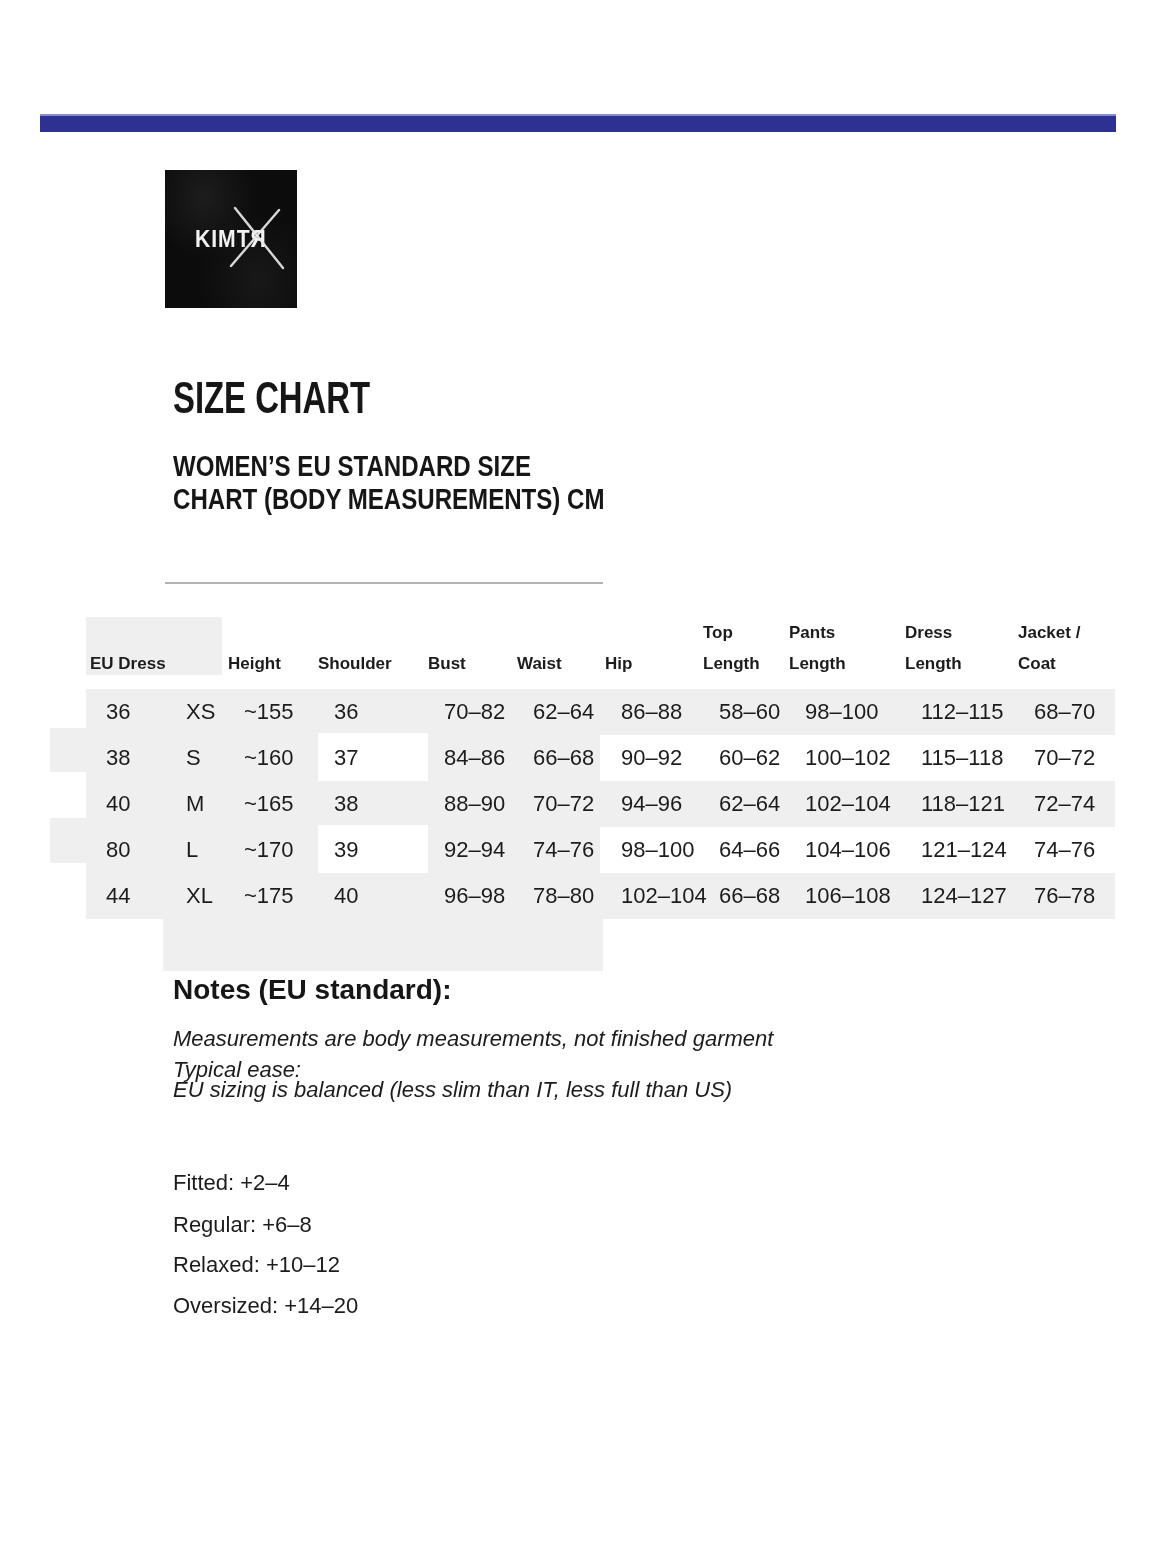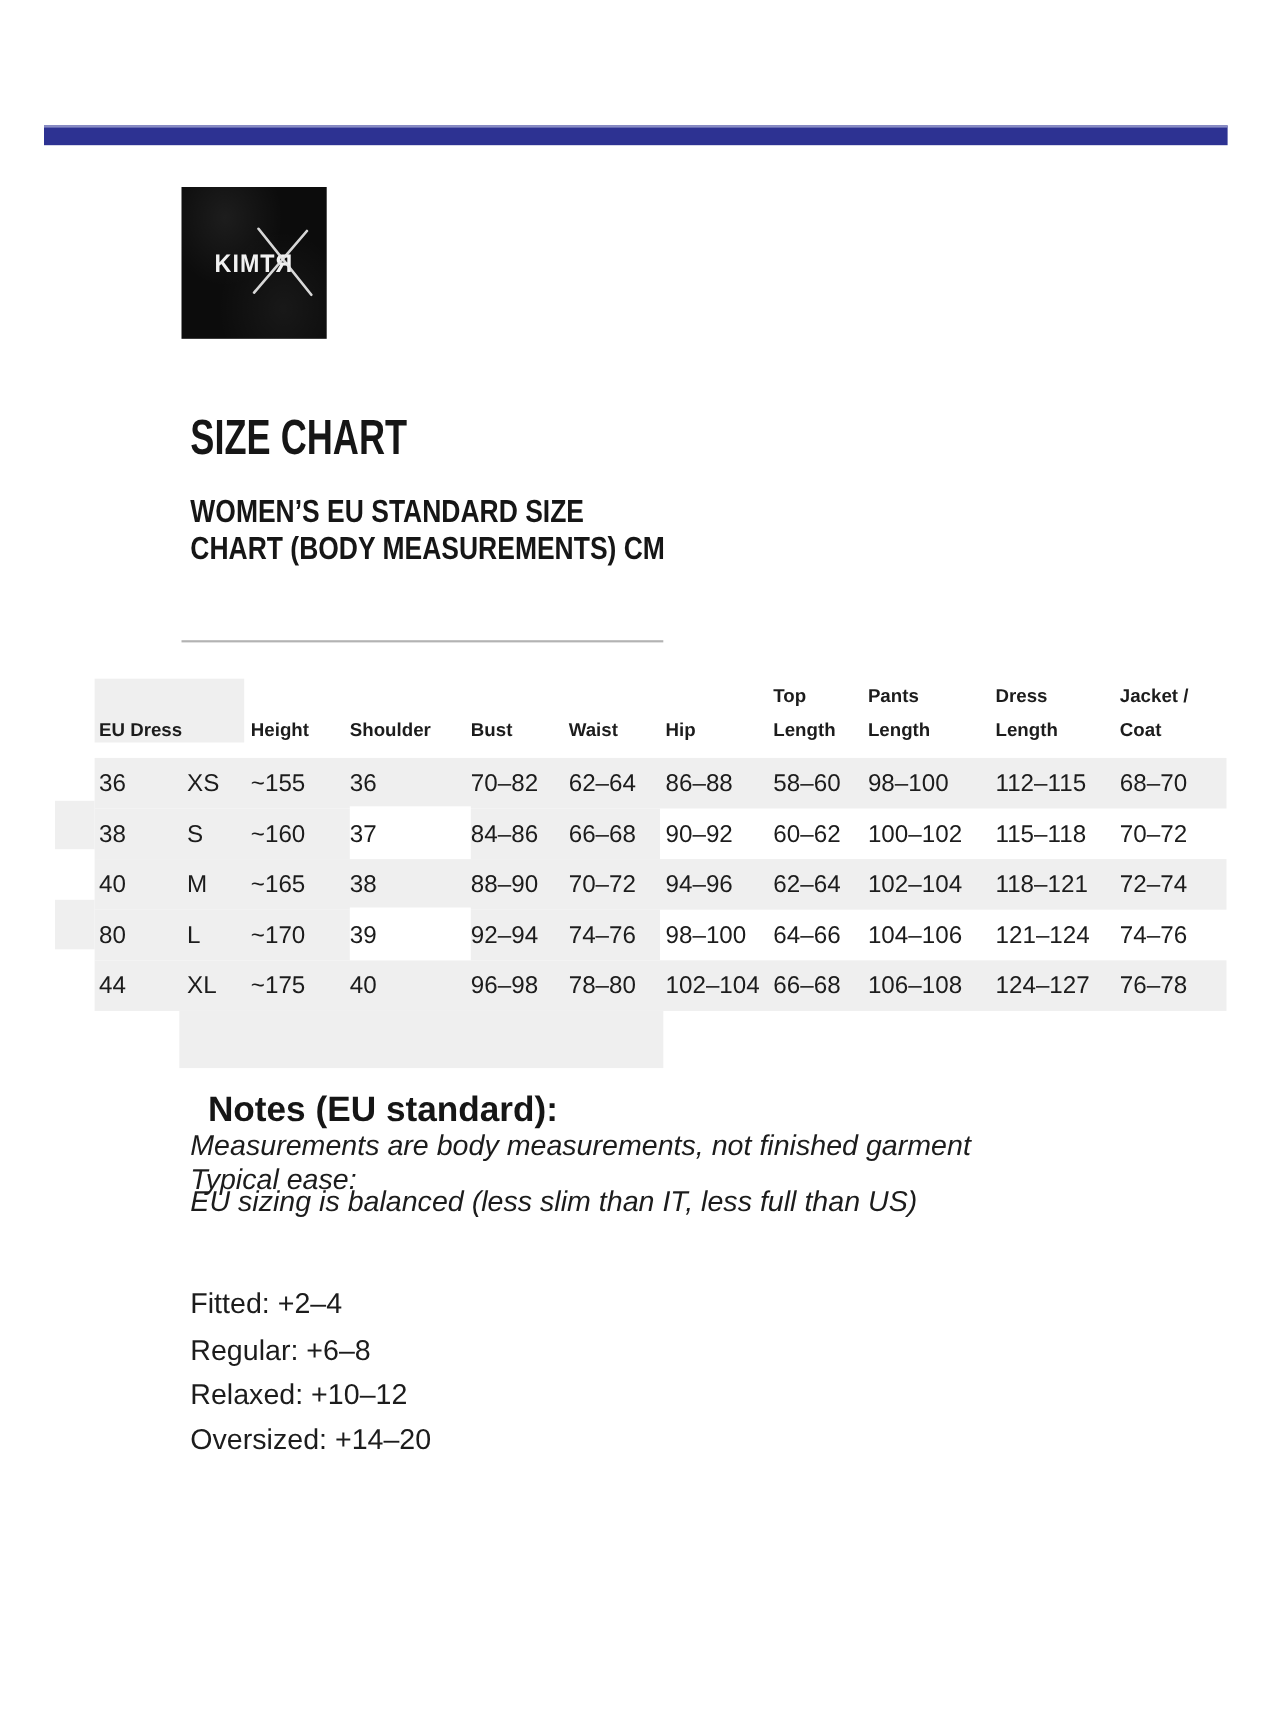--- a/index.html
+++ b/index.html
@@ -26,32 +26,32 @@
   .subtitle{position:absolute;left:173px;top:450px;margin:0;font-size:29px;font-weight:bold;
     line-height:33px;transform:scaleX(.83);transform-origin:left top;white-space:pre-line;color:#161616;}
   .rule{position:absolute;left:165px;top:582px;width:438px;height:2px;background:#b3b3b3;}
   
   .table-wrap{position:absolute;left:50px;top:617px;width:1065px;height:372px;font-size:22px;}
   .shade{position:absolute;background:var(--shade,#efefef);}
   .shade-white{position:absolute;background:#ffffff;}
   .thead{position:absolute;left:0;top:0;width:100%;height:58px;}
   .th{position:absolute;bottom:-4px;font-weight:bold;font-size:17px;line-height:31px;
     white-space:pre-line;}
-  .tbody{position:absolute;left:0;top:0;width:100%;height:100%;}
+  .tbody{position:absolute;left:16px;top:0;width:100%;height:100%;}
   .tr{position:absolute;left:0;width:100%;height:46px;}
   .r0{top:72px}.r1{top:118px}.r2{top:164px}.r3{top:210px}.r4{top:256px}
   .td{position:absolute;top:0;height:46px;display:flex;align-items:center;white-space:nowrap;}
   .c0{left:40px;width:80px}.c1{left:120px;width:58px}.c2{left:178px;width:90px}
   .c3{left:268px;width:110px}.c4{left:378px;width:89px}.c5{left:467px;width:88px}
   .c6{left:555px;width:98px}.c7{left:653px;width:86px}.c8{left:739px;width:116px}
   .c9{left:855px;width:113px}.c10{left:968px;width:97px}
   
   .notes-layer{position:absolute;left:0;top:0;width:100%;height:100%;pointer-events:none;}
-  .notes-heading{position:absolute;left:173px;top:974px;margin:16px;font-size:32px;font-weight:bold;color:#161616;}
-  .note-line{position:absolute;left:173px;font-size:26px;white-space:nowrap;}
+  .notes-heading{position:absolute;left:173px;top:974px;margin:0;font-size:28px;font-weight:bold;color:#161616;}
+  .note-line{position:absolute;left:173px;font-size:22px;white-space:nowrap;}
   .note-italic{font-style:italic;}
   .ni0{top:1026px}.ni1{top:1077px}.ni2{top:1057px}
   .ne0{top:1170px}.ne1{top:1212px}.ne2{top:1252px}.ne3{top:1293px}
 </style>
 </head>
 <body>
 
 <div class="page">
 
   <div class="top-bar"></div>

